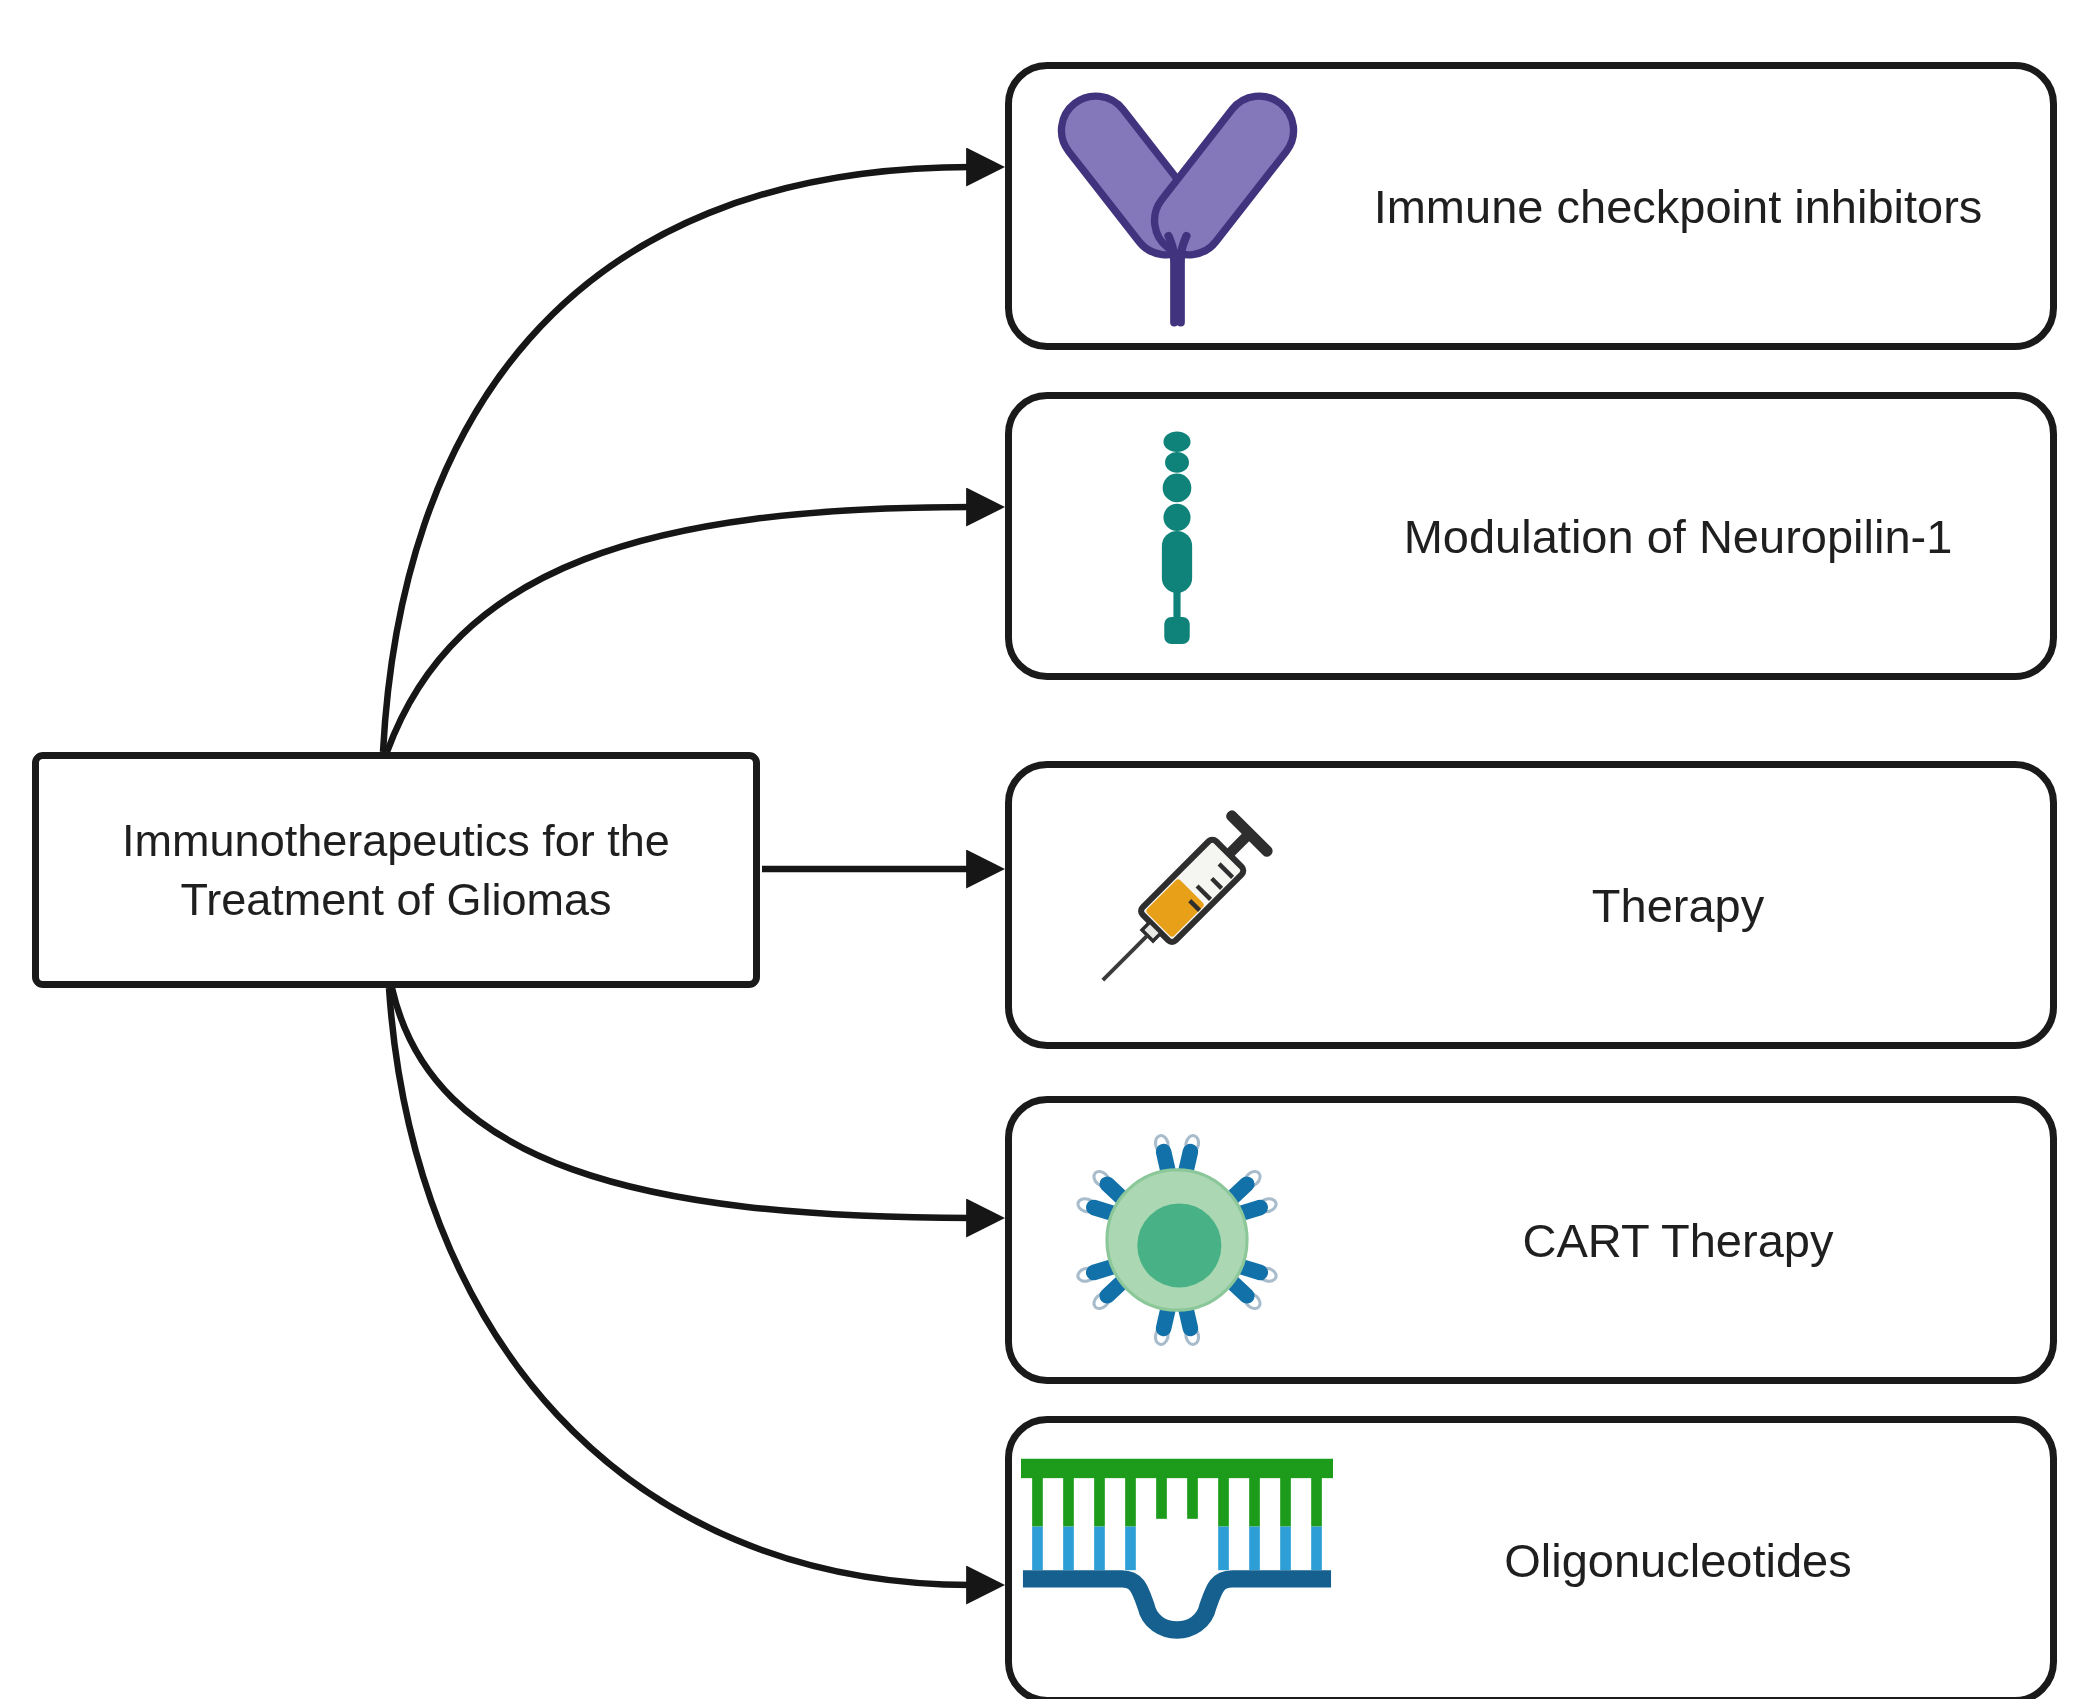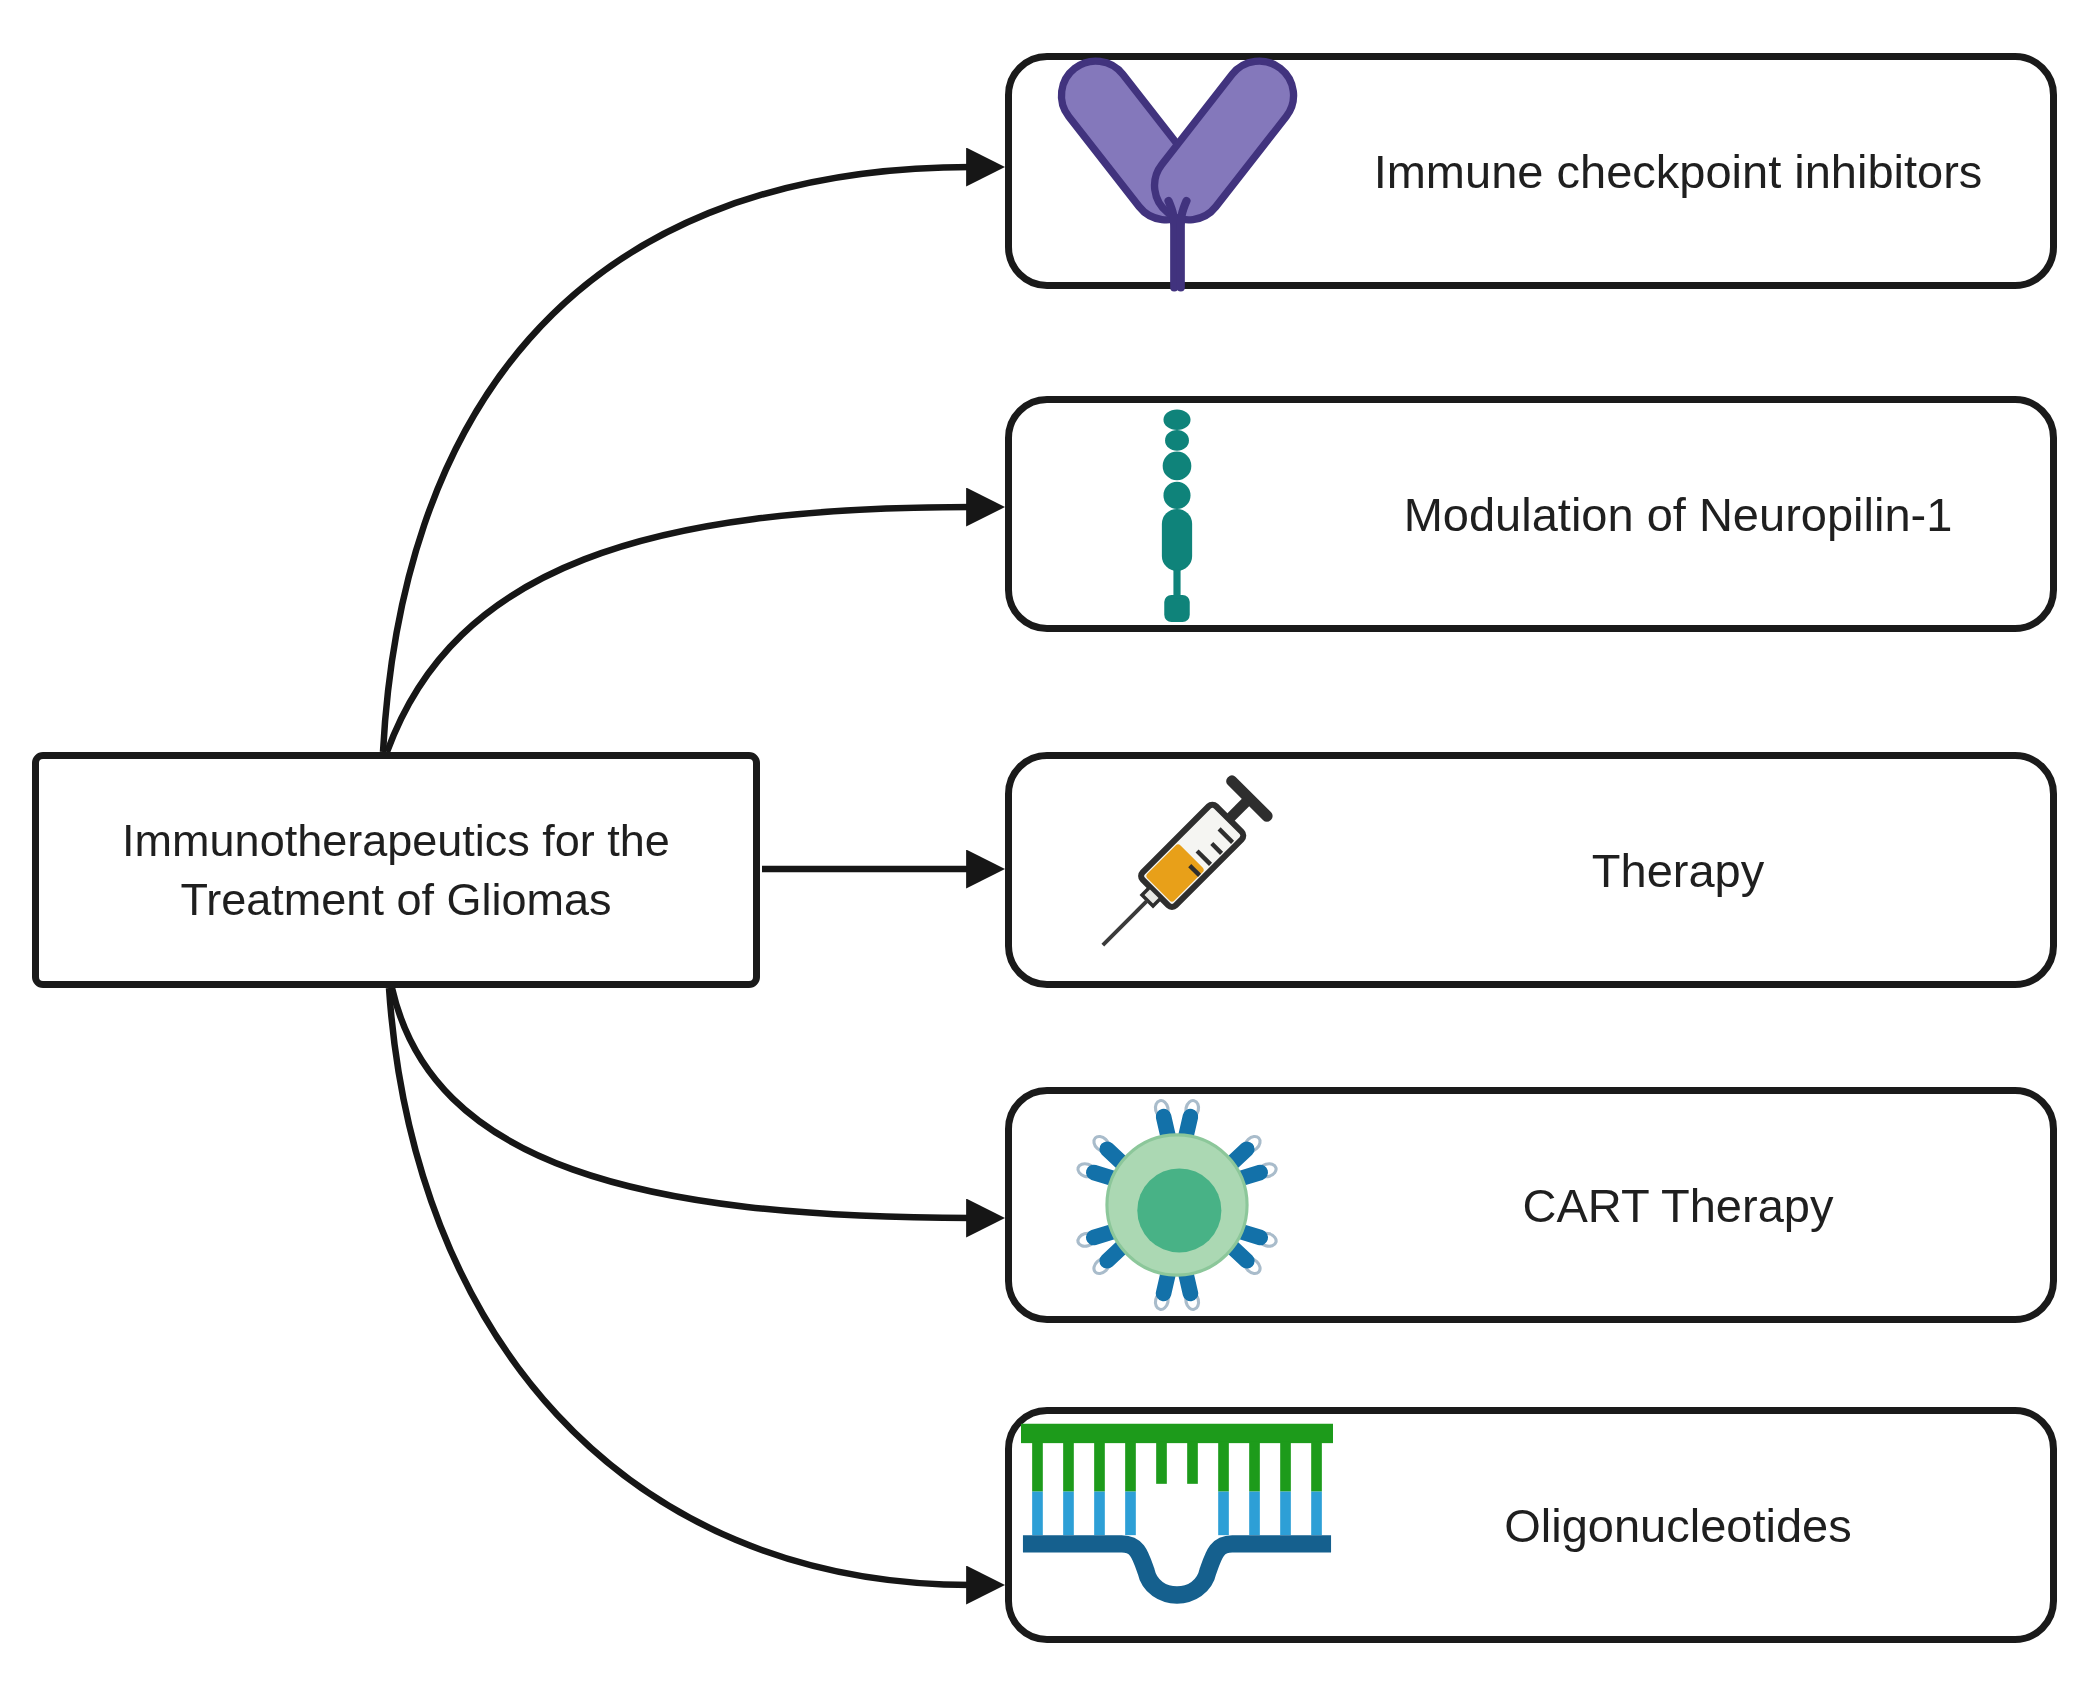--- a/index.html
+++ b/index.html
@@ -12,24 +12,24 @@
     position:absolute;background:#ffffff;border:7px solid #1a1a1a;border-radius:42px;
     box-sizing:border-box;
   }
   .root{
     left:32px;top:752px;width:728px;height:236px;
     display:flex;align-items:center;justify-content:center;text-align:center;
     font-size:45px;line-height:1.32;border-radius:11px;
   }
   .root-label{max-width:610px;}
   .branch{
-    left:1005px;width:1052px;height:236px;
-    display:flex;align-items:center;
-  }
-  .b1{top:53px}.b2{top:396px}.b3{top:752px}.b4{top:1087px}.b5{top:1407px}
+    left:1005px;width:1052px;height:288px;
+    display:flex;align-items:center;margin-top:9px;
+  }
+  .b1{top:53px}.b2{top:383px}.b3{top:752px}.b4{top:1087px}.b5{top:1407px}
   .icon-wrap{flex:0 0 330px;display:flex;align-items:center;justify-content:center;}
   .branch-label{flex:1;text-align:center;font-size:47px;padding-right:36px;white-space:nowrap;}
 </style>
 </head>
 <body>
 
 <div class="canvas">
 
   <svg class="arrows" viewBox="0 0 2088 1699" xmlns="http://www.w3.org/2000/svg">
     <defs>

